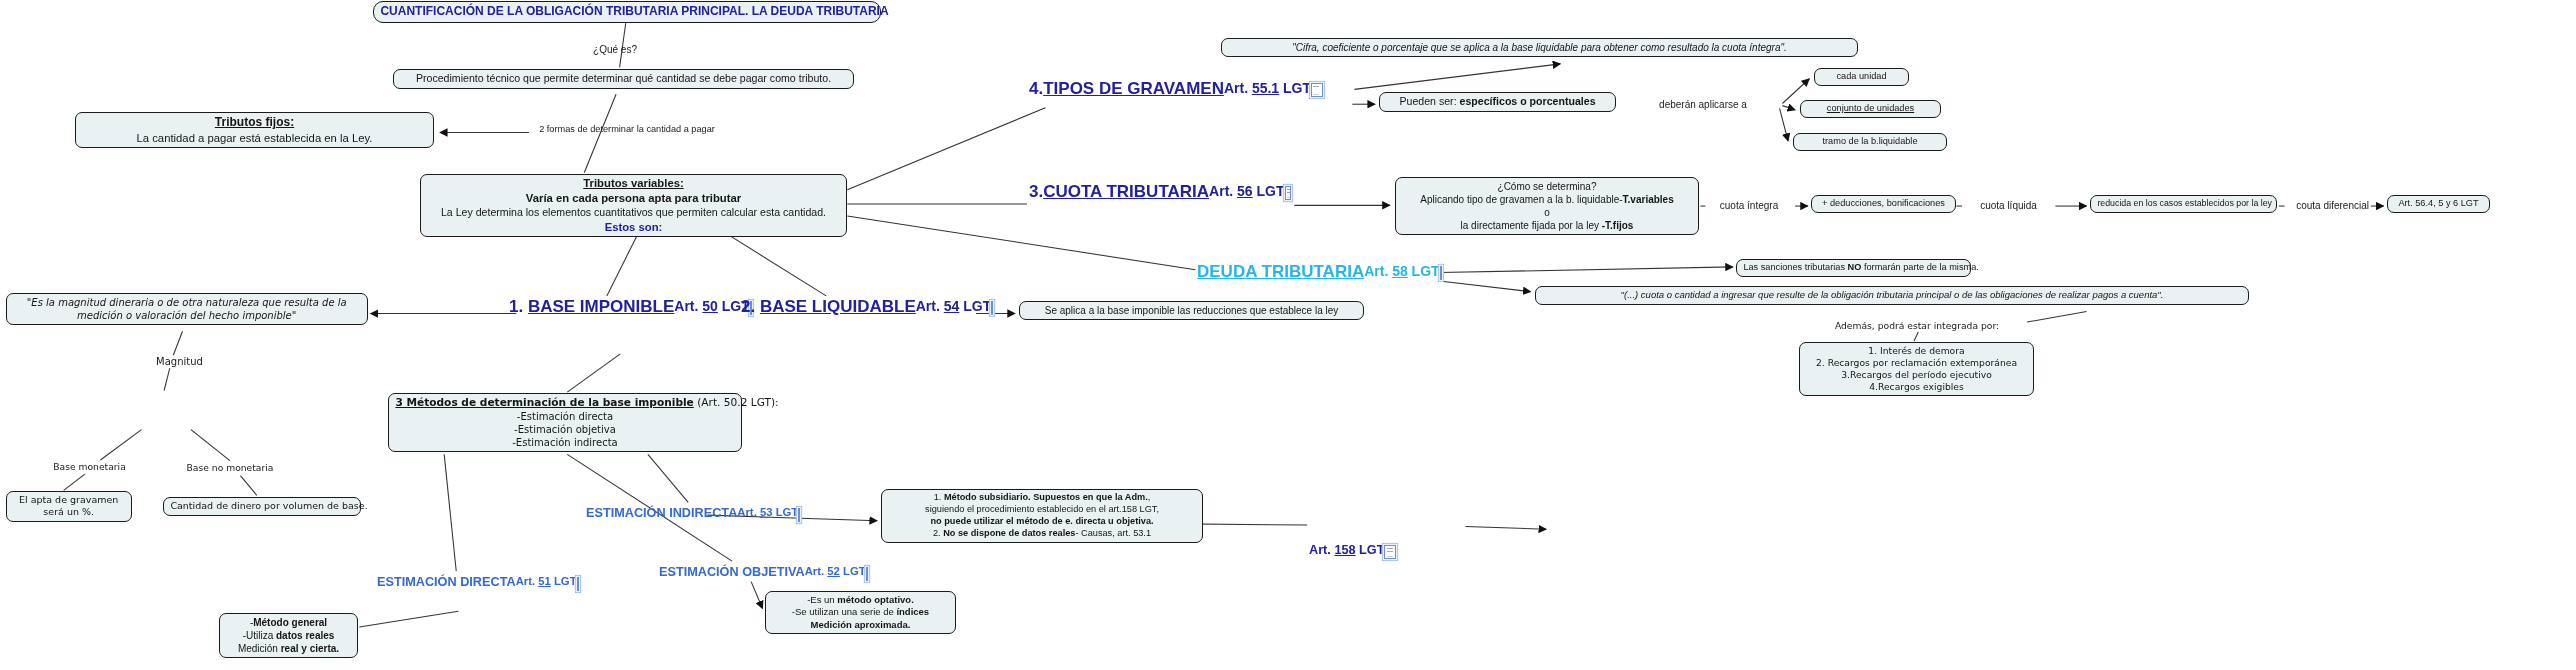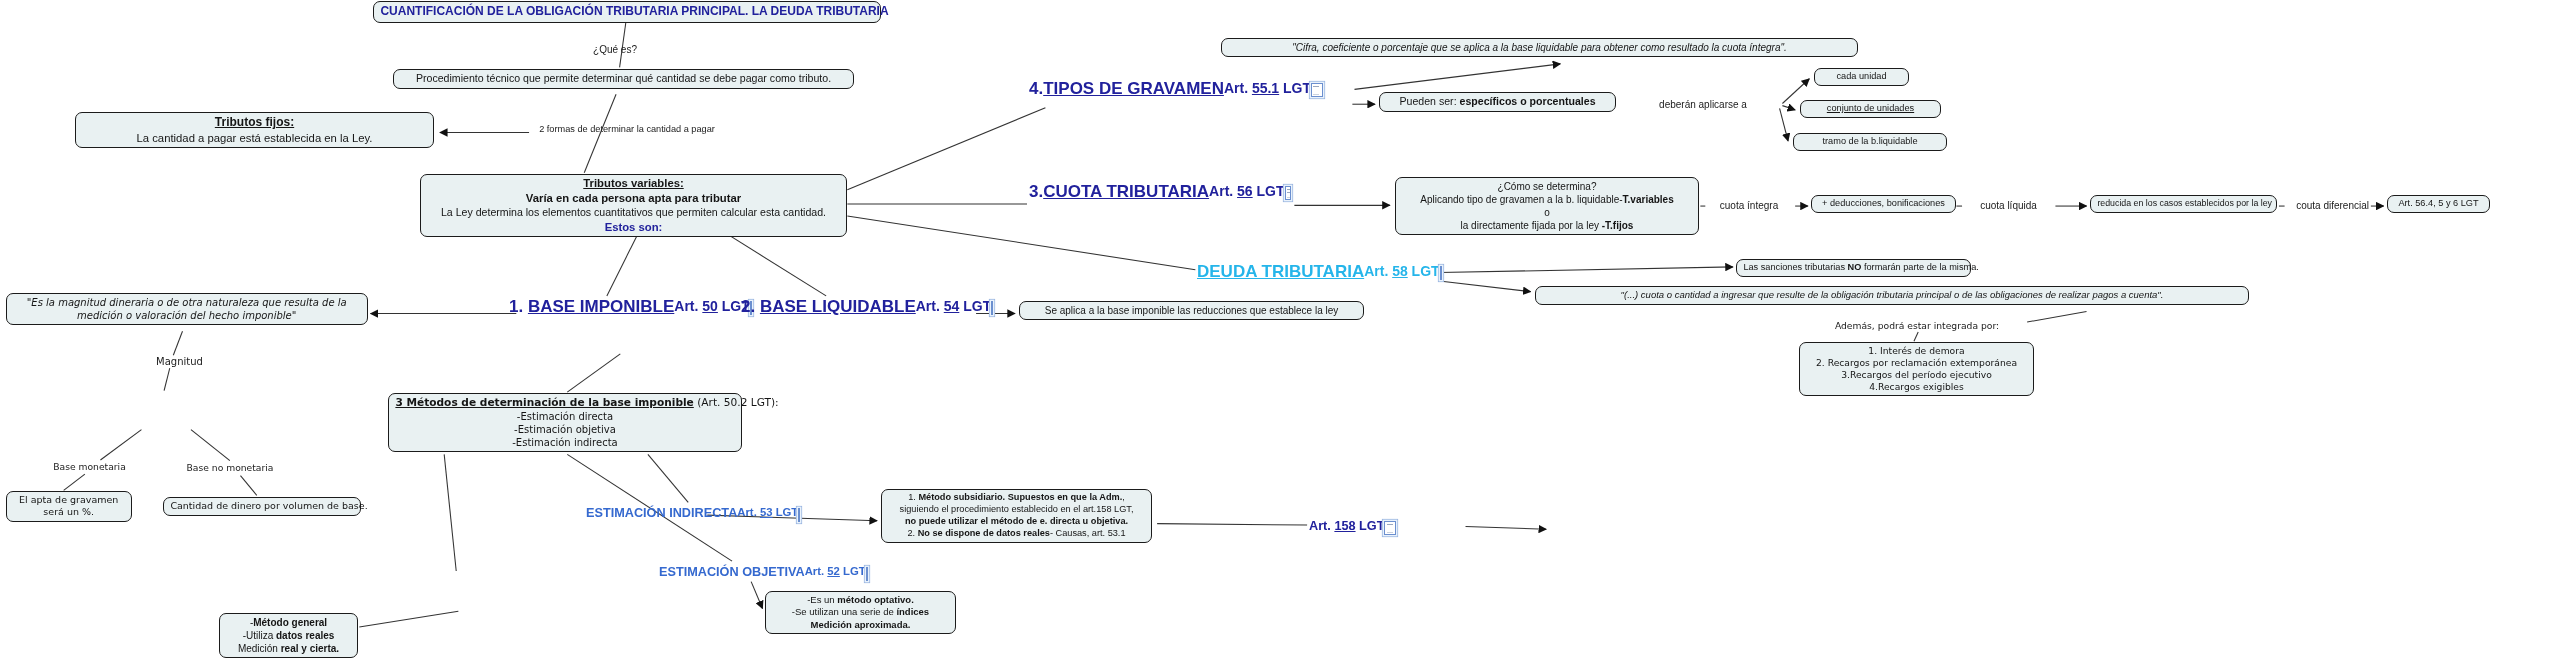--- a/index.html
+++ b/index.html
@@ -78,21 +78,21 @@
     <line x1="628" y1="642" x2="645" y2="807"></line>
     <line x1="802" y1="642" x2="1035" y2="793"></line>
     <line x1="916" y1="642" x2="973" y2="710"></line>
     <line x1="1000" y1="728" x2="1240" y2="736" marker-end="url(#arw)"></line>
     <line x1="1636" y1="740" x2="1848" y2="742"></line>
     <line x1="2072" y1="744" x2="2186" y2="748" marker-end="url(#arw)"></line>
     <line x1="648" y1="864" x2="508" y2="886"></line>
     <line x1="1062" y1="822" x2="1078" y2="860" marker-end="url(#arw)"></line>
   </svg>
 
-  <div class="node nw b navy fs17" style="left:373px;top:1.4px;width:508px;">
+  <div class="node nw b navy fs17" style="left:373px;top:1.4px;width:508px;border-radius:10px;">
     <span>CUANTIFICACIÓN DE LA OBLIGACIÓN TRIBUTARIA PRINCIPAL. LA DEUDA TRIBUTARIA</span>
   </div>
 
   <div class="lbl fs14" style="left:576px;top:44px;width:78px;">
     <span>¿Qué es?</span>
   </div>
 
   <div class="node nw fs15" style="left:393px;top:69px;width:461px;">
     <span>Procedimiento técnico que permite determinar qué cantidad se debe pagar como tributo.</span>
   </div>
@@ -243,33 +243,38 @@
     <div class="fs14">-Estimación objetiva</div>
     <div class="fs14">-Estimación indirecta</div>
   </div>
 
   <div class="hdr small blue" style="left:586px;top:504px;width:152px;">
     <div class="h1">ESTIMACIÓN INDIRECTA</div>
     <div class="h2"><span>Art. </span><span class="u">53</span><span> LGT</span></div>
     <span class="res"></span>
   </div>
 
-  <div class="node nw fs13" style="left:881px;top:489px;width:271px;">
+  <div class="node nw fs13" style="left:881px;top:489px;width:322px;">
     <div><span>1. </span><span class="b">Método subsidiario. Supuestos en que la Adm.</span><span>,</span></div>
     <div>siguiendo el procedimiento establecido en el art.158 LGT,</div>
     <div class="b">no puede utilizar el método de e. directa u objetiva.</div>
     <div><span>2. </span><span class="b">No se dispone de datos reales</span><span>- Causas, art. 53.1</span></div>
   </div>
 
-  <div class="hdr small navy" style="left:1309px;top:517px;width:156px;">
+  <div class="hdr small navy" style="left:1309px;top:541px;width:156px;">
     <div class="h1"><span>Art. </span><span class="u">158</span><span> LGT</span></div>
     <span class="res"></span>
   </div>
 
 
+  <div class="hdr small blue" style="left:377px;top:573px;width:166px;">
+    <div class="h1">ESTIMACIÓN DIRECTA</div>
+    <div class="h2"><span>Art. </span><span class="u">51</span><span> LGT</span></div>
+    <span class="res"></span>
+  </div>
 
   <div class="hdr small blue" style="left:659px;top:563px;width:170px;">
     <div class="h1">ESTIMACIÓN OBJETIVA</div>
     <div class="h2"><span>Art. </span><span class="u">52</span><span> LGT</span></div>
     <span class="res"></span>
   </div>
 
   <div class="node nw fs14" style="left:219px;top:613px;width:139px;">
     <div><span>-</span><span class="b">Método general</span></div>
     <div><span>-Utiliza </span><span class="b">datos reales</span></div>

